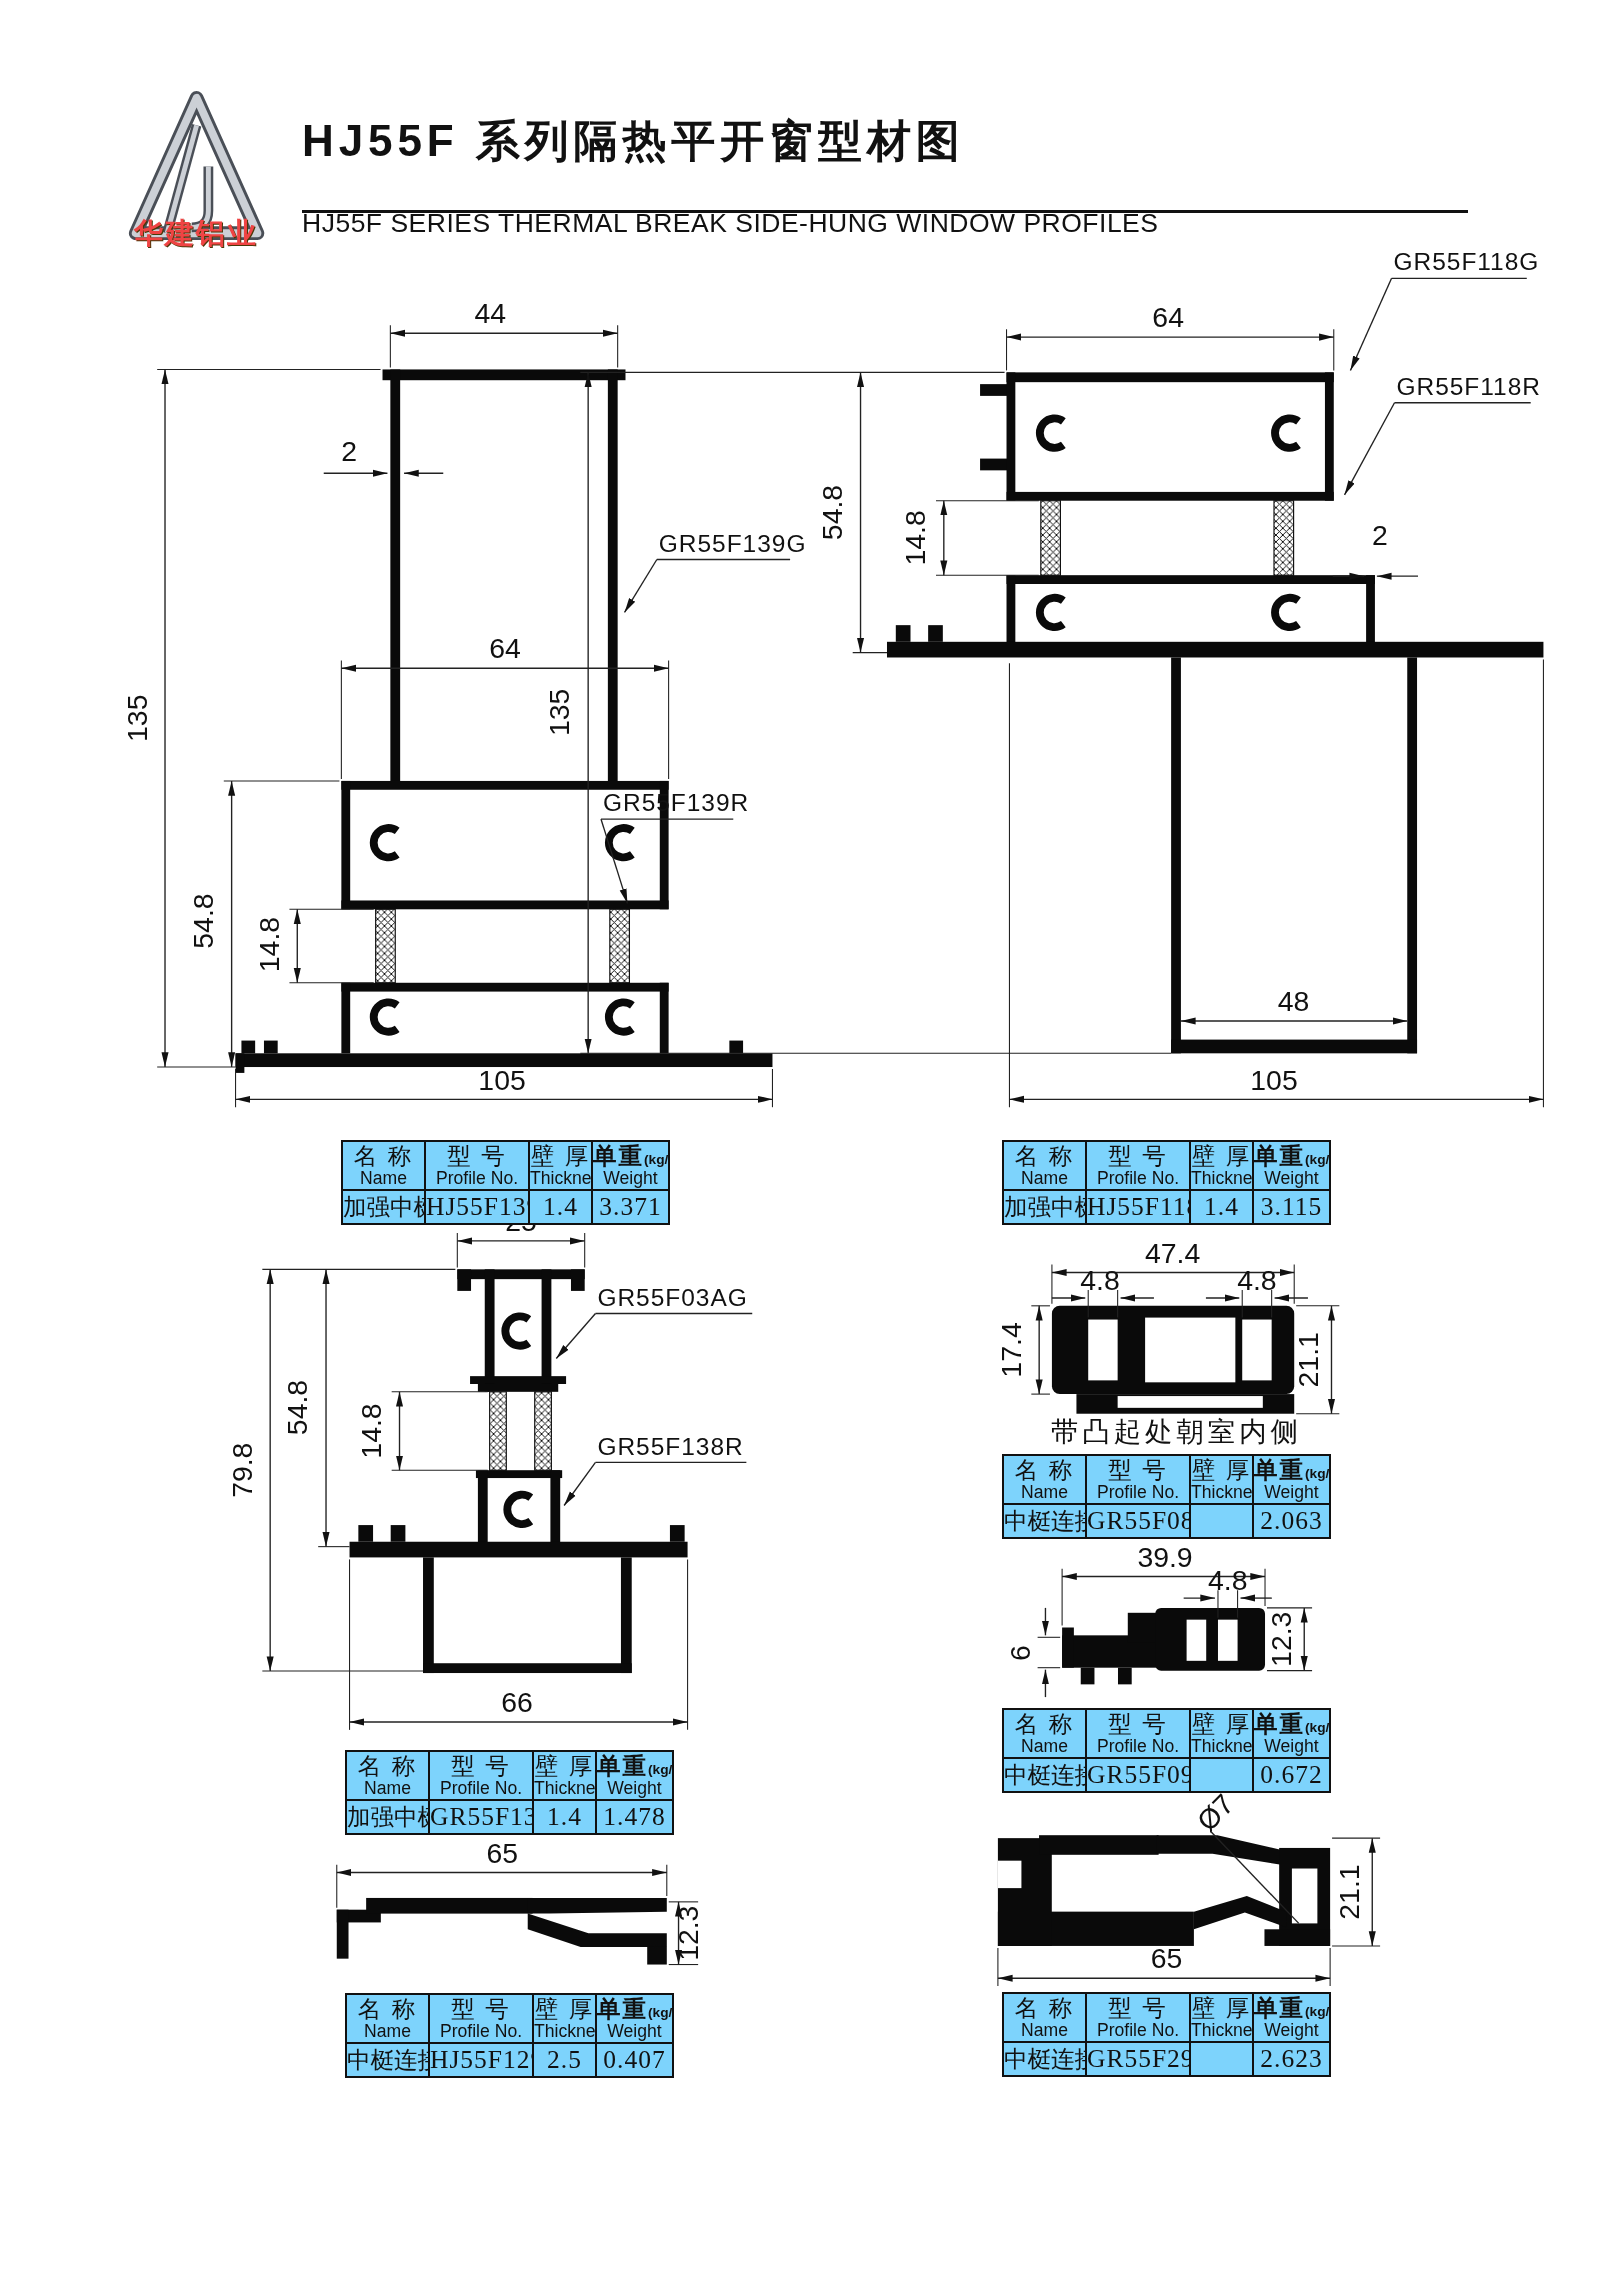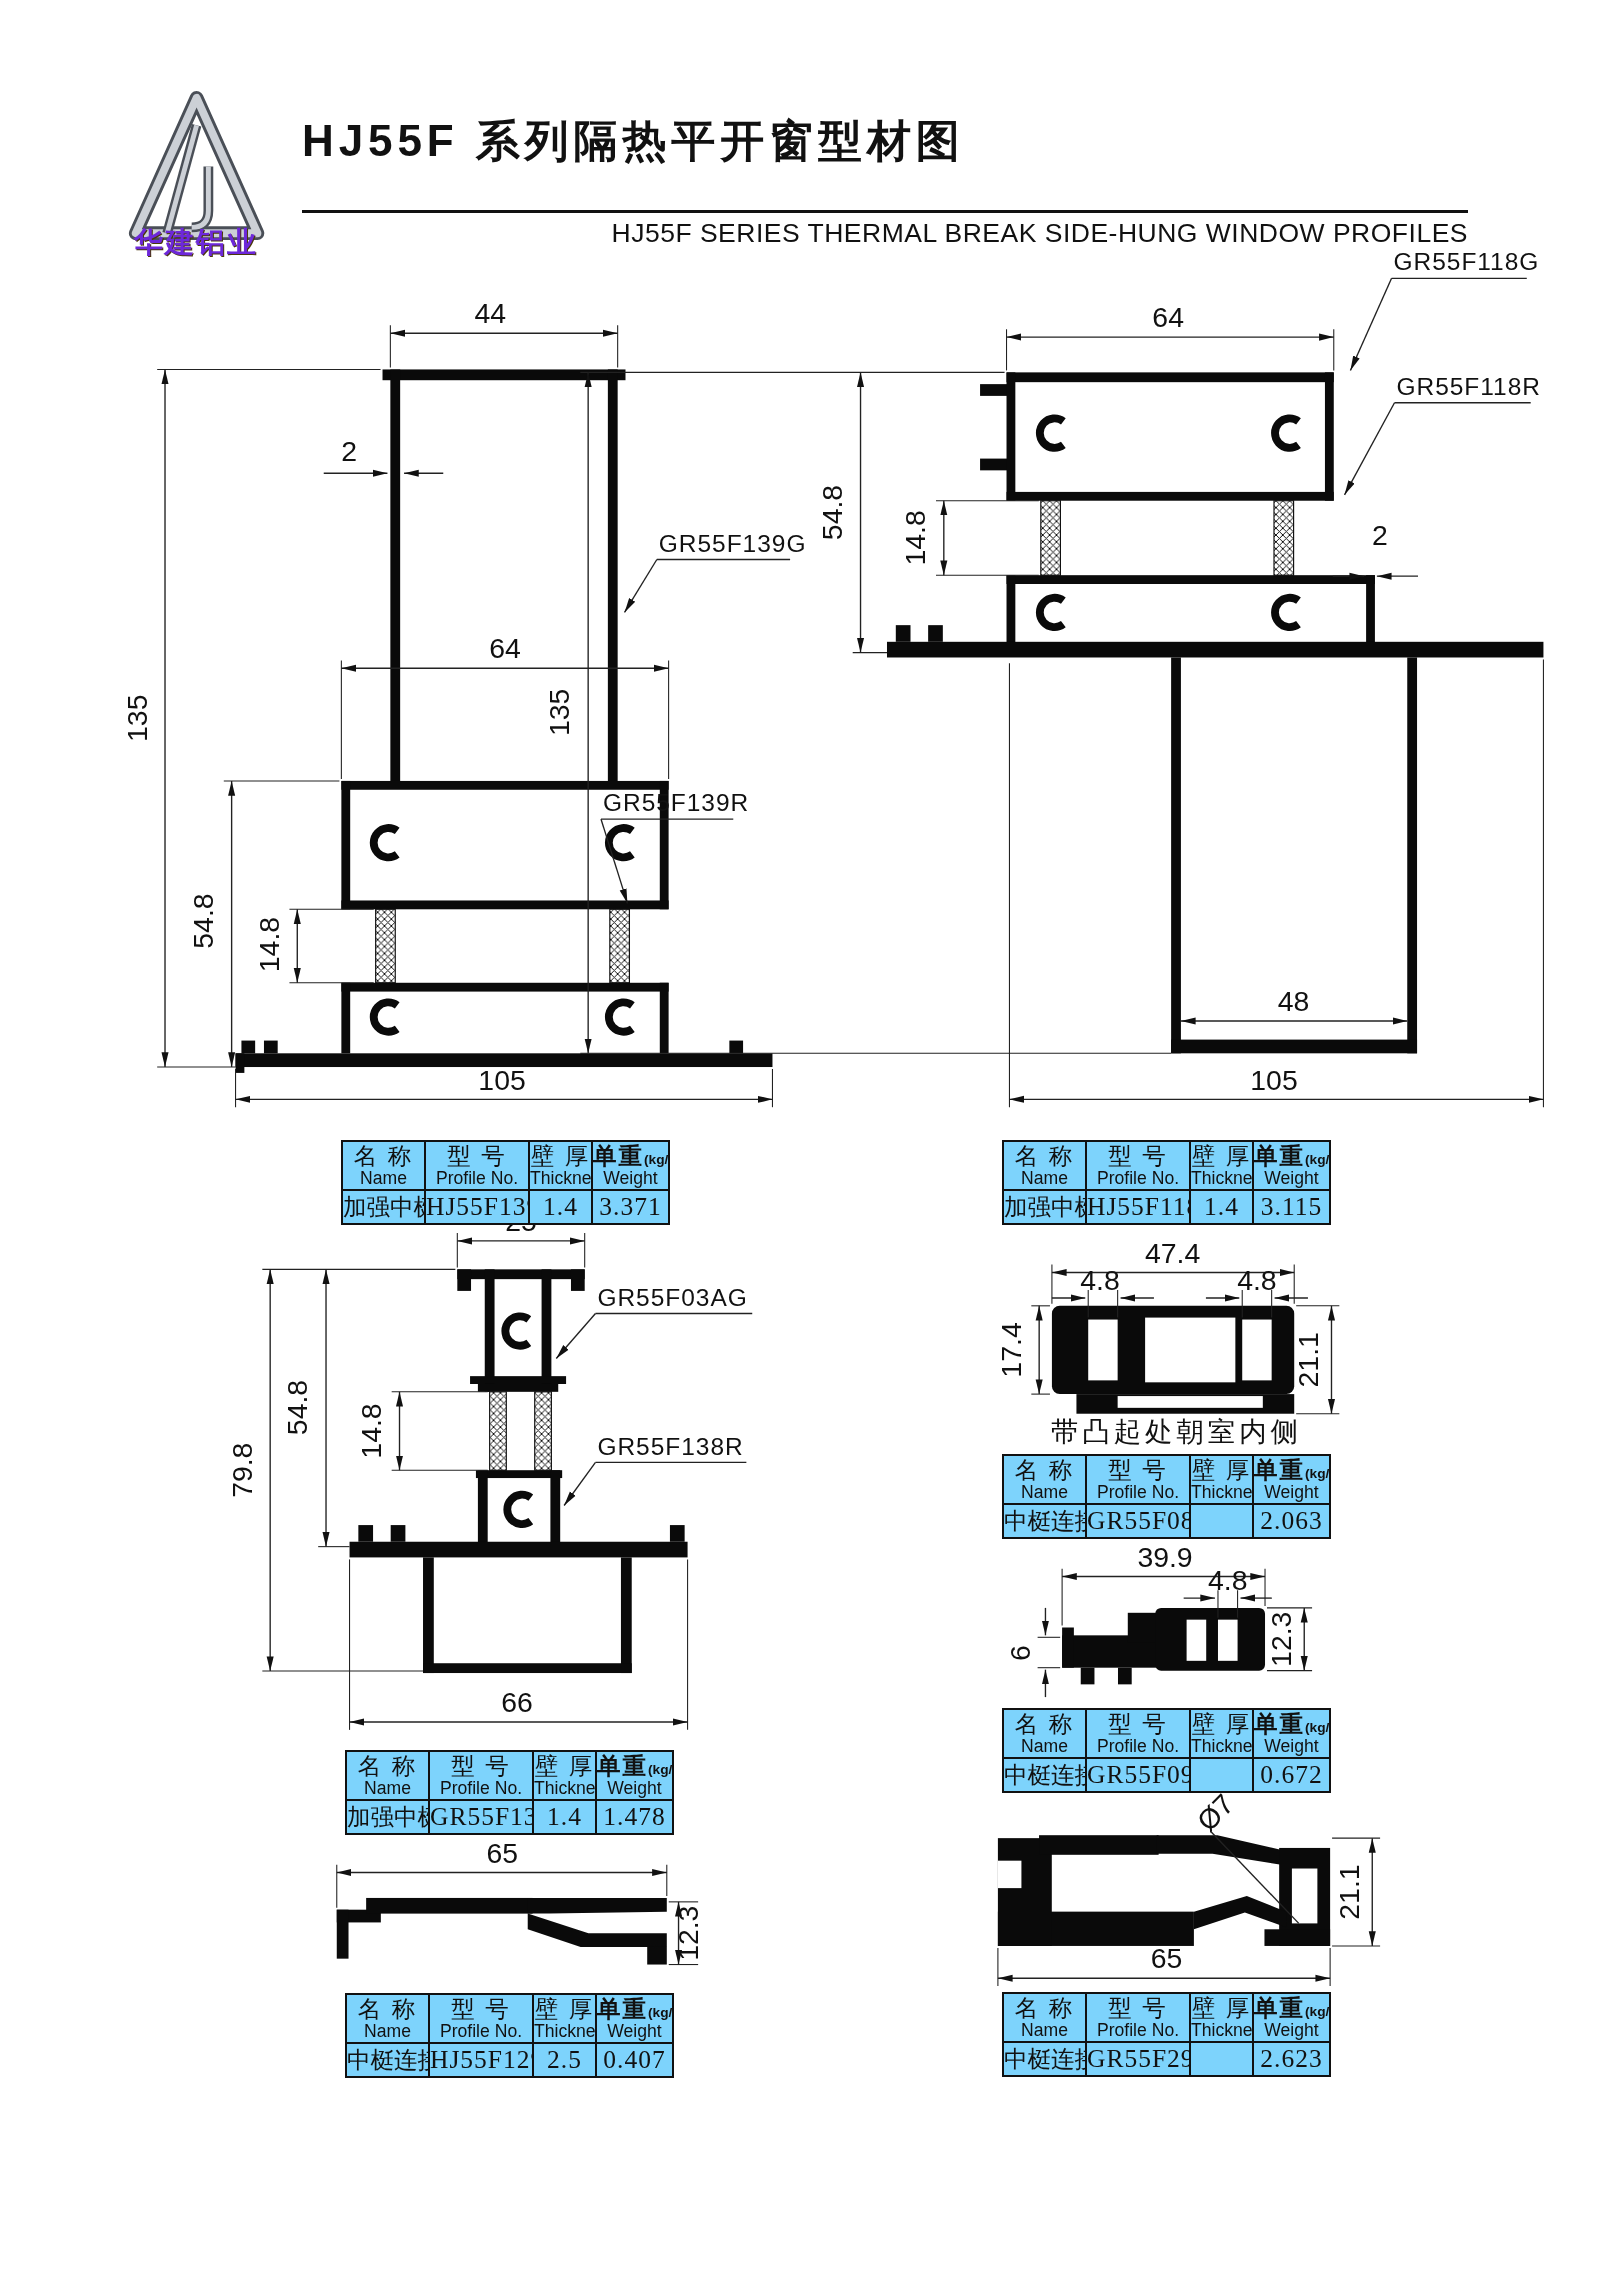--- a/index.html
+++ b/index.html
@@ -1,22 +1,22 @@
 <!DOCTYPE html>
 <html><head>
 <meta charset="utf-8">
 <style>
   *{margin:0;padding:0;box-sizing:border-box}
   html,body{background:#fff}
   #page{position:relative;width:1620px;height:2293px;background:#fff;font-family:"Liberation Sans",sans-serif;color:#111;overflow:hidden}
   .abs{position:absolute}
   #title{left:302px;top:112px;font-size:44px;font-weight:bold;letter-spacing:4.9px;white-space:nowrap}
   #rule{left:302px;top:210px;width:1166px;height:2.9px;background:#111}
-  #subtitle{left:302px;top:218px;width:1166px;text-align:right;font-size:26.5px;letter-spacing:0.5px;white-space:nowrap}
-  #logotext{left:110px;top:223px;width:172px;text-align:center;font-size:29px;font-weight:bold;color:#6d28d9;letter-spacing:2px;text-shadow:1px 1px 0 #4a3808}
+  #subtitle{left:302px;top:208px;width:1166px;text-align:left;font-size:26.5px;letter-spacing:0.5px;white-space:nowrap}
+  #logotext{left:110px;top:214px;width:172px;text-align:center;font-size:29px;font-weight:bold;color:#ef4444;letter-spacing:2px;text-shadow:1px 1px 0 #4a3808}
   #footer{left:0;top:2119px;width:1620px;text-align:center;font-size:26.5px;letter-spacing:2.9px;font-family:"Liberation Serif",serif;font-style:italic}
   table.spec{position:absolute;border-collapse:collapse;table-layout:fixed;width:327px;background:#7dd3fc}
   table.spec th,table.spec td{border:2px solid #111;text-align:center;vertical-align:middle;padding:0;font-weight:normal;overflow:hidden}
   table.spec th{height:49px}
   table.spec td{height:32px}
   .cn{font-size:23.5px;letter-spacing:2px;line-height:1.05;white-space:nowrap}
   .wcn{font-weight:bold}
   .unit{font-size:13.7px;font-weight:bold;letter-spacing:0}
   .en{font-size:17.6px;line-height:1.05;white-space:nowrap}
   td.cnv{font-size:23.5px;font-weight:bold;white-space:nowrap}

